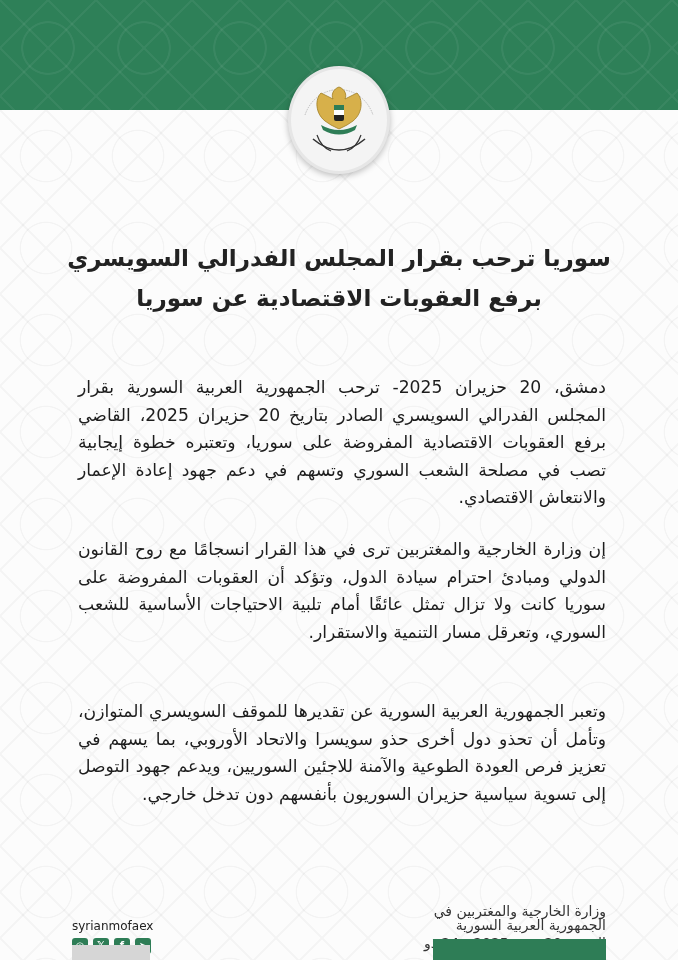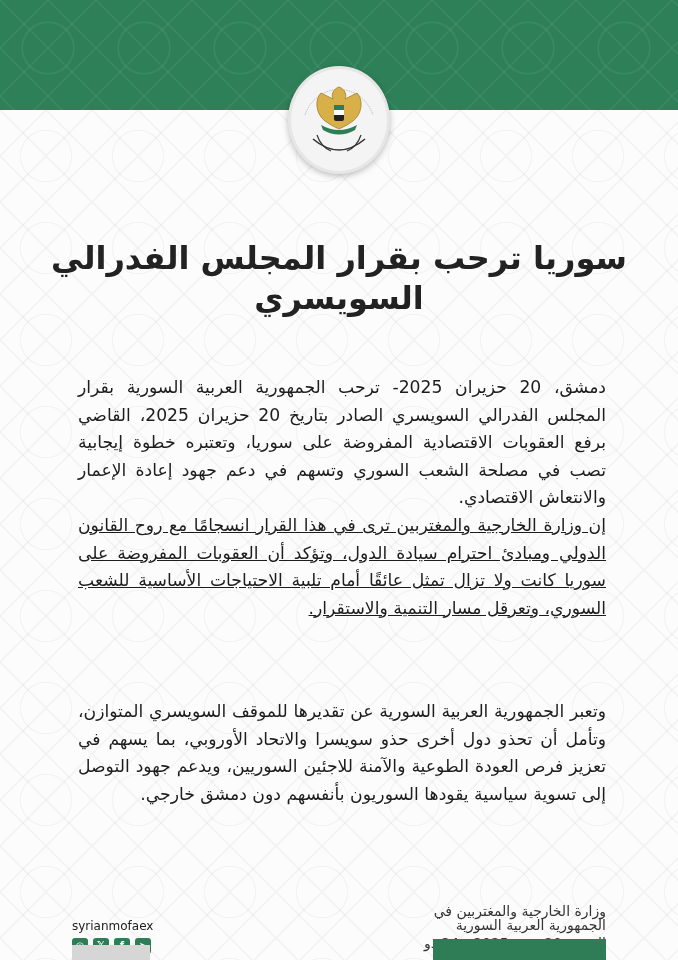--- a/index.html
+++ b/index.html
@@ -31,29 +31,29 @@
       border-radius: 50%;
       background: #f4f4f4;
       border: 3px solid #e6e6e6;
       box-shadow: 0 2px 6px rgba(0,0,0,0.25);
       box-sizing: border-box;
     }
     .emblem svg { position: absolute; left: 0; top: 0; }
     .title {
       position: absolute; left: 40px; width: 598px; top: 238px;
       direction: rtl; text-align: center;
-      font-weight: bold; font-size: 32px; line-height: 40px; color: #222;
+      font-weight: bold; font-size: 23px; line-height: 40px; color: #222;
     }
     .para {
       position: absolute; left: 78px; width: 528px;
       direction: rtl; text-align: justify; text-align-last: right;
       font-size: 17.2px; line-height: 27.5px; color: #1d1d1d;
     }
     .p1 { top: 374px; }
-    .p2 { top: 512px; text-decoration: underline; }
+    .p2 { top: 536px; }
     .p3 { top: 698px; }
     .footer-left {
       position: absolute; left: 72px; top: 903px; width: 80px; margin-top: 15px;
     }
     .handle {
       font-size: 12px; color: #222; line-height: 16px; margin-bottom: 4px;
     }
     .social-row { display: flex; gap: 5px; }
     .social {
       width: 16px; height: 16px; background: #2e7d56; border-radius: 3px;
@@ -85,25 +85,26 @@
     <rect x="43" y="41" width="10" height="5" fill="#fff"></rect>
     <rect x="43" y="36" width="10" height="5" fill="#2e7d56"></rect>
     <path d="M30 56 Q48 66 66 56 L64 61 Q48 70 32 61 Z" fill="#2e7d56"></path>
     <path d="M22 70 Q48 92 74 70" fill="none" stroke="#333" stroke-width="1.6"></path>
     <path d="M26 66 Q30 78 40 82 M56 82 Q66 78 70 66" fill="none" stroke="#333" stroke-width="1.2"></path>
   </svg>
 </div>
 
 <div class="title">
   <div>سوريا ترحب بقرار  المجلس الفدرالي السويسري</div>
+  <div>برفع العقوبات الاقتصادية عن سوريا</div>
 </div>
 
 <div class="para p1">دمشق، 20 حزيران 2025- ترحب الجمهورية العربية السورية بقرار المجلس الفدرالي السويسري الصادر بتاريخ 20 حزيران 2025، القاضي برفع العقوبات الاقتصادية المفروضة على سوريا، وتعتبره خطوة إيجابية تصب في مصلحة الشعب السوري وتسهم في دعم جهود إعادة الإعمار والانتعاش الاقتصادي.</div>
 <div class="para p2">إن وزارة الخارجية والمغتربين ترى في هذا القرار انسجامًا مع روح القانون الدولي ومبادئ احترام سيادة الدول، وتؤكد أن العقوبات المفروضة على سوريا كانت ولا تزال تمثل عائقًا أمام تلبية الاحتياجات الأساسية للشعب السوري، وتعرقل مسار التنمية والاستقرار.</div>
-<div class="para p3">وتعبر الجمهورية العربية السورية عن تقديرها للموقف السويسري المتوازن، وتأمل أن تحذو دول أخرى حذو سويسرا والاتحاد الأوروبي، بما يسهم في تعزيز فرص العودة الطوعية والآمنة للاجئين السوريين، ويدعم جهود التوصل إلى تسوية سياسية يقودها السوريون بأنفسهم دون دمشق خارجي.</div>
+<div class="para p3">وتعبر الجمهورية العربية السورية عن تقديرها للموقف السويسري المتوازن، وتأمل أن تحذو دول أخرى حذو سويسرا والاتحاد الأوروبي، بما يسهم في تعزيز فرص العودة الطوعية والآمنة للاجئين السوريين، ويدعم جهود التوصل إلى تسوية سياسية حزيران السوريون بأنفسهم دون تدخل خارجي.</div>
 
 <div class="footer-left">
   <div class="handle">syrianmofaex</div>
   <div class="social-row">
     <div class="social">◎</div>
     <div class="social">𝕏</div>
     <div class="social">f</div>
     <div class="social">➤</div>
   </div>
 </div>

